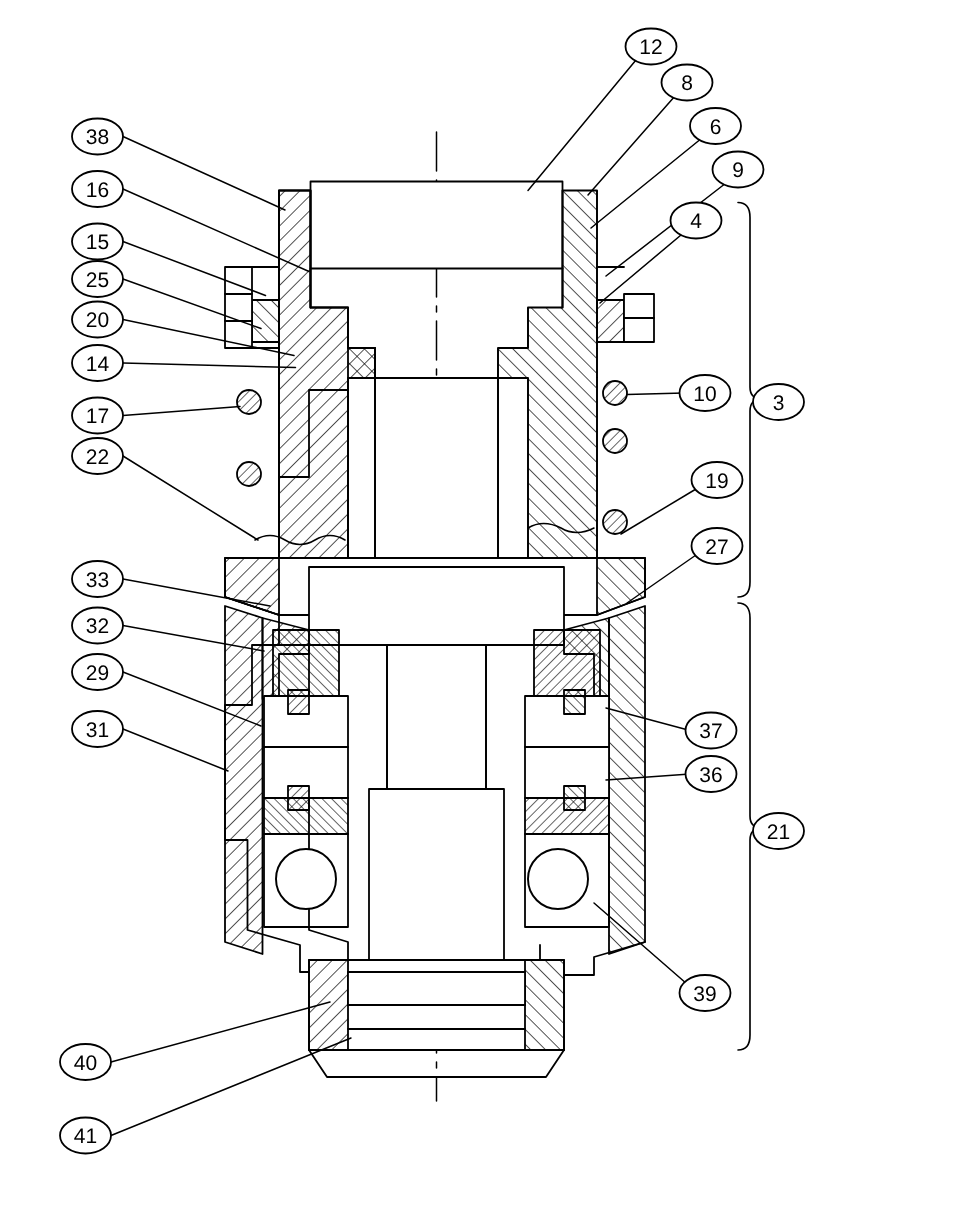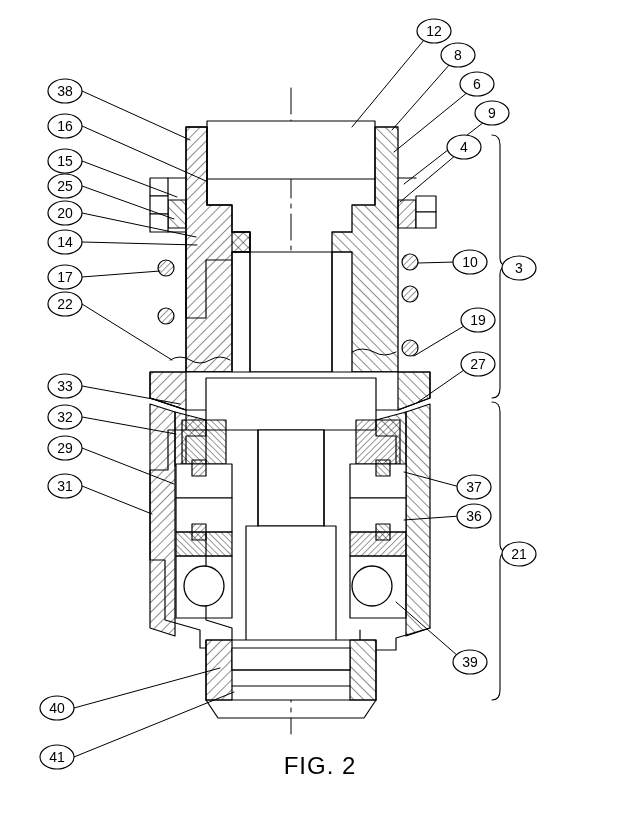--- a/index.html
+++ b/index.html
@@ -318,15 +318,14 @@
           <ellipse cx="519" cy="268" rx="17" ry="12" fill="#ffffff" stroke="#000000" stroke-width="1.2"></ellipse>
           <text x="519" y="273" text-anchor="middle" font-size="14" fill="#000000">3</text>
         </g>
         <g>
           <ellipse cx="519" cy="554" rx="17" ry="12" fill="#ffffff" stroke="#000000" stroke-width="1.2"></ellipse>
           <text x="519" y="559" text-anchor="middle" font-size="14" fill="#000000">21</text>
         </g>
       </g>
   </svg>
 
-  <div class="fig-caption">FIG. 2</div>
 
 </div>
 
 </body></html>

